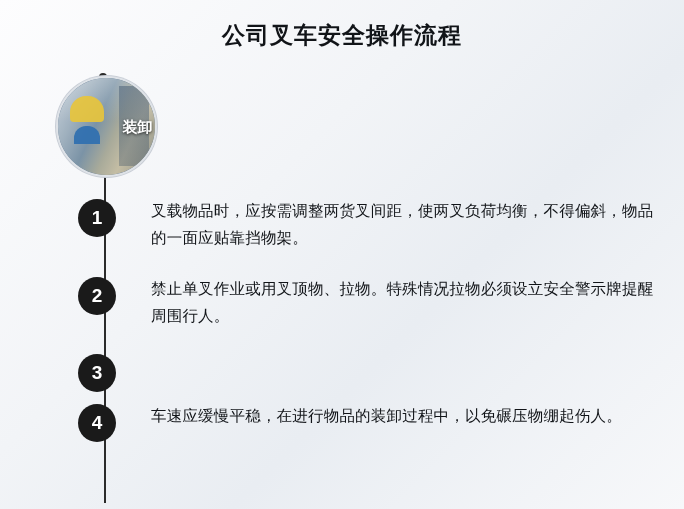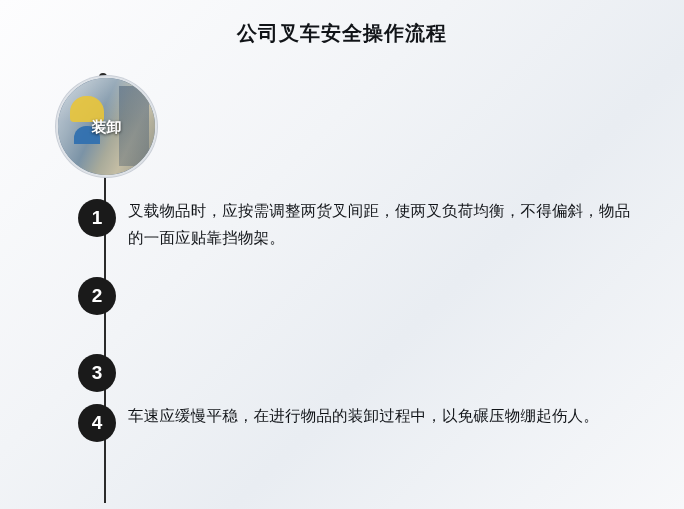--- a/index.html
+++ b/index.html
@@ -19,21 +19,21 @@
     height: 509px;
     background: linear-gradient(135deg, #fdfdfe 0%, #f2f4f7 38%, #e9edf2 62%, #f7f8fa 100%);
     overflow: hidden;
   }
   .slide-title {
     position: absolute;
     top: 20px;
     left: 0;
     width: 684px;
     text-align: center;
-    font-size: 20px;
+    font-size: 23px;
     font-weight: bold;
     color: #111418;
     letter-spacing: 1px;
   }
   
   .timeline-line {
     position: absolute;
     left: 104px;
     top: 78px;
     width: 2px;
@@ -85,20 +85,21 @@
     position: absolute;
     left: 0;
     top: 40px;
     width: 100%;
     text-align: center;
     color: #ffffff;
     font-size: 15px;
     font-weight: bold;
     text-shadow: 0 1px 3px rgba(0,0,0,.75);
     z-index: 3;
+    padding-left: 31px;
   }
   .node-dot {
     position: absolute;
     left: 99px;
     top: 73px;
     width: 8px;
     height: 8px;
     border-radius: 50%;
     background: #2b2b2b;
   }
@@ -124,21 +125,21 @@
     background: #1a1a1a;
     color: #ffffff;
     font-size: 19px;
     font-weight: bold;
     display: flex;
     align-items: center;
     justify-content: center;
     margin-top: 2px;
   }
   .step-text {
-    margin-left: 12px;
+    margin-left: 35px;
     font-size: 15.5px;
     line-height: 27px;
     color: #111418;
     width: 516px;
     letter-spacing: .2px;
   }
   #s0 { top: 197px; }
   #s1 { top: 275px; }
   #s2 { top: 352px; }
   #s3 { top: 402px; }
@@ -160,20 +161,21 @@
 
   <div class="steps">
 
     <div class="step" id="s0">
       <div class="step-num">1</div>
       <div class="step-text">叉载物品时，应按需调整两货叉间距，使两叉负荷均衡，不得偏斜，物品的一面应贴靠挡物架。</div>
     </div>
 
     <div class="step" id="s1">
       <div class="step-num">2</div>
+      <div class="step-text">禁止单叉作业或用叉顶物、拉物。特殊情况拉物必须设立安全警示牌提醒周围行人。</div>
     </div>
 
     <div class="step" id="s2">
       <div class="step-num">3</div>
     </div>
 
     <div class="step" id="s3">
       <div class="step-num">4</div>
       <div class="step-text">车速应缓慢平稳，在进行物品的装卸过程中，以免碾压物绷起伤人。</div>
     </div>

